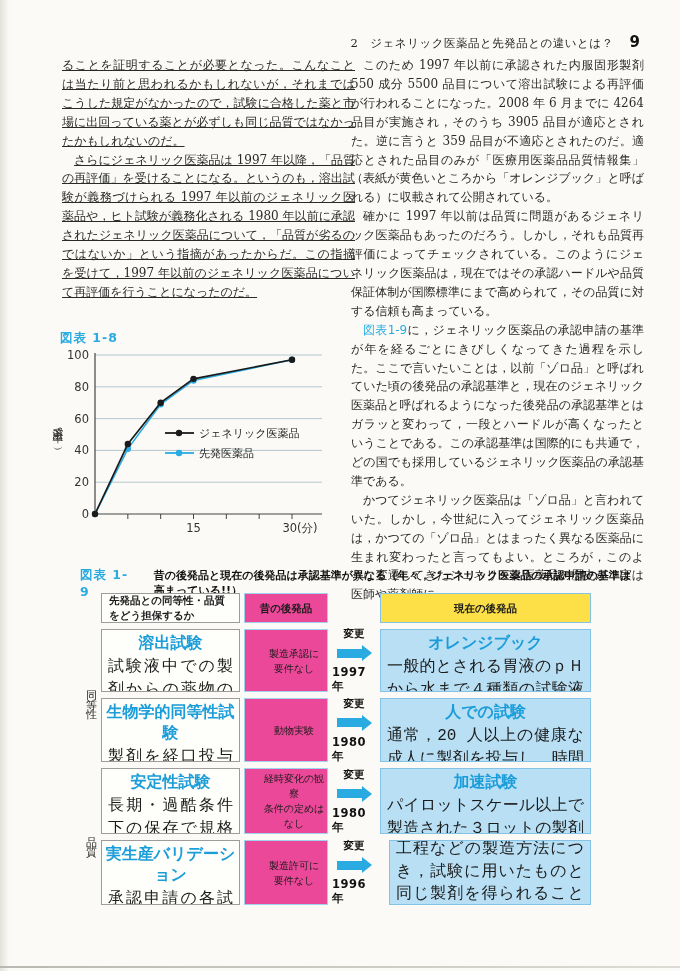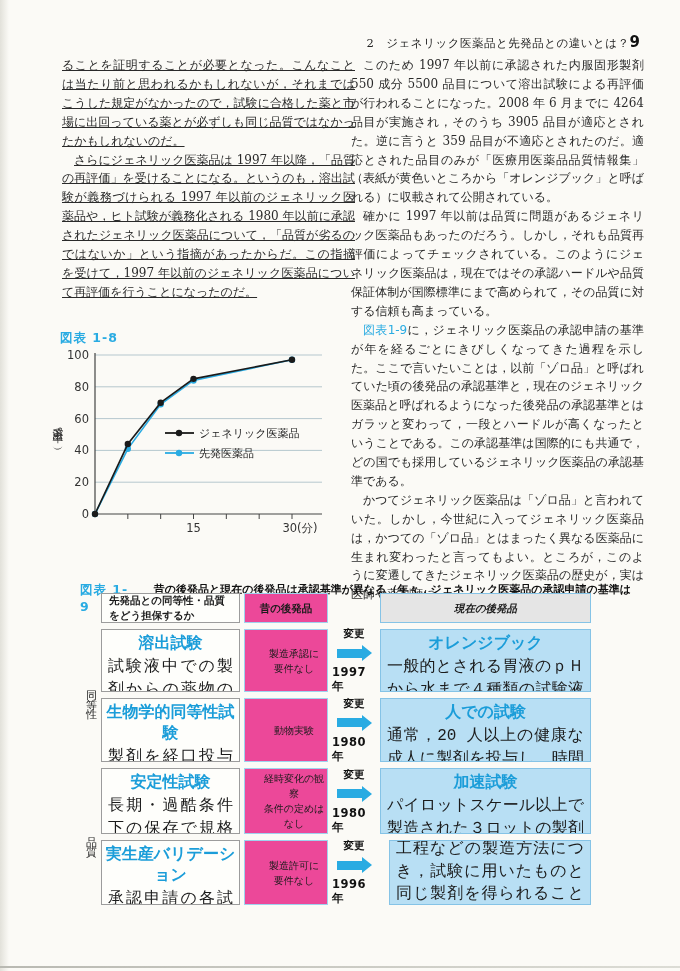--- a/index.html
+++ b/index.html
@@ -11,21 +11,21 @@
     color:#2a2a2a;
     overflow:hidden;
   }
   .edge-left{position:absolute;left:0;top:0;width:9px;height:100%;
     background:linear-gradient(to right,#e2e1da,rgba(255,255,255,0));}
   .edge-bottom{position:absolute;left:0;bottom:3px;width:100%;height:2px;
     background:linear-gradient(to right,#b9b9b2,#dcdcd5);}
 
   
   .pg-header{position:absolute;top:33px;left:0;width:640px;
-    display:flex;justify-content:flex-end;align-items:baseline;}
+    display:flex;justify-content:flex-end;align-items:baseline;gap:16px;}
   .pg-header .chapter{font-size:11.5px;color:#222;letter-spacing:0.5px;}
   .pg-header .pagenum{font-family:"DejaVu Sans","Liberation Sans",sans-serif;
     font-size:15px;font-weight:bold;color:#111;}
 
   
   .col{position:absolute;width:293px;font-size:12px;line-height:18.9px;
     text-align:justify;text-justify:inter-character;}
   .col p{margin:0;}
   .col p.indent{text-indent:1em;}
   #left-col{left:62px;top:56px;text-decoration:underline;}
@@ -36,40 +36,40 @@
   #fig8{position:absolute;left:50px;top:330px;}
   .fig-label{color:#29abe2;font-family:"DejaVu Sans","Liberation Sans",sans-serif;
     font-weight:bold;font-size:12.5px;letter-spacing:1px;}
   #fig8 .fig-label{margin-left:10px;}
   .chart-wrap{position:relative;margin-left:8px;margin-top:2px;}
   .ylabel{position:absolute;left:-9px;top:70px;
     writing-mode:vertical-rl;font-size:11px;color:#333;letter-spacing:2px;
     font-family:"DejaVu Sans","Liberation Sans",sans-serif;}
 
   
-  #fig9-caption{position:absolute;left:80px;top:582px;width:560px;
-    display:flex;gap:24px;align-items:flex-start;
+  #fig9-caption{position:absolute;left:80px;top:567px;width:560px;
+    display:flex;gap:24px;align-items:center;
     font-family:"DejaVu Sans","Liberation Sans",sans-serif;}
   #fig9-caption .fig-title{font-size:11px;font-weight:bold;color:#111;}
 
   #fig9-table{position:absolute;left:83px;top:593px;
     display:grid;
     grid-template-columns:14px 139px 84px 44px 211px;
     grid-template-rows:30px 63px 64px 66px 65px;
     column-gap:4px;row-gap:6px;
     font-family:"DejaVu Sans","Liberation Sans",sans-serif;
     color:#1b1b1b;}
   .cell{box-sizing:border-box;overflow:hidden;}
   .c-white{background:#fefefb;border:1px solid #9c9c9c;}
   .c-light{background:#ec4899;border:1px solid #9fd2ee;}
   .c-mid{background:#b8dff4;border:1px solid #85c3e6;}
   .hd{display:flex;align-items:center;font-weight:bold;font-size:10.5px;line-height:1.4;}
   .hd.c-white{padding:4px 7px;text-align:left;}
   .hd.c-light,.hd.c-mid{justify-content:center;text-align:center;}
-  .hd.c-mid{background:#e5e5e5;font-style:italic;}
+  .hd.c-mid{background:#fde047;}
   .test-title{color:#1b9dd9;text-align:center;font-size:16px;font-weight:bold;
     margin:3px 0 1px;}
   .cell .body{font-size:16px;line-height:1.42;padding:1px 6px 2px;text-align:justify;font-family:Liberation Mono, monospace;}
   .c-light.mid-cell{display:flex;align-items:center;justify-content:center;
     text-align:center;font-size:10px;line-height:1.5;white-space:pre-line;padding-left:16px;}
   .arrowcell{display:flex;flex-direction:column;align-items:center;
     justify-content:center;gap:2px;}
   .change-label{font-size:10.5px;font-weight:bold;color:#111;}
   .arrow{display:flex;align-items:center;margin:2px 0;}
   .arrow .shaft{width:25px;height:9px;background:#29abe2;}

